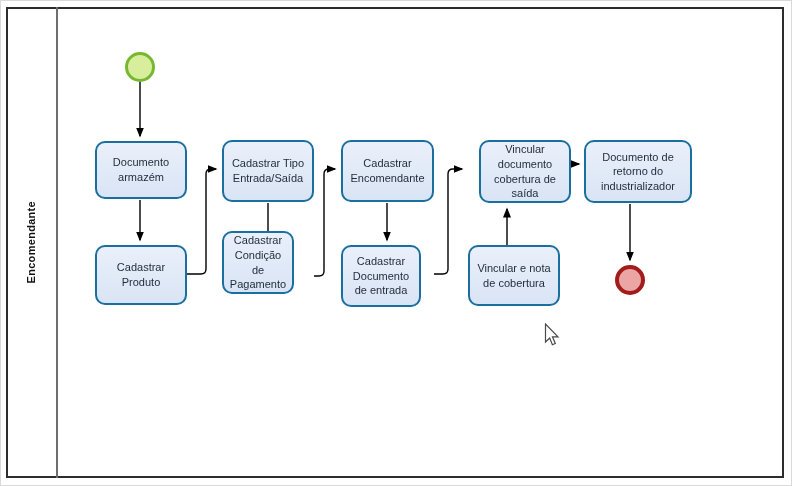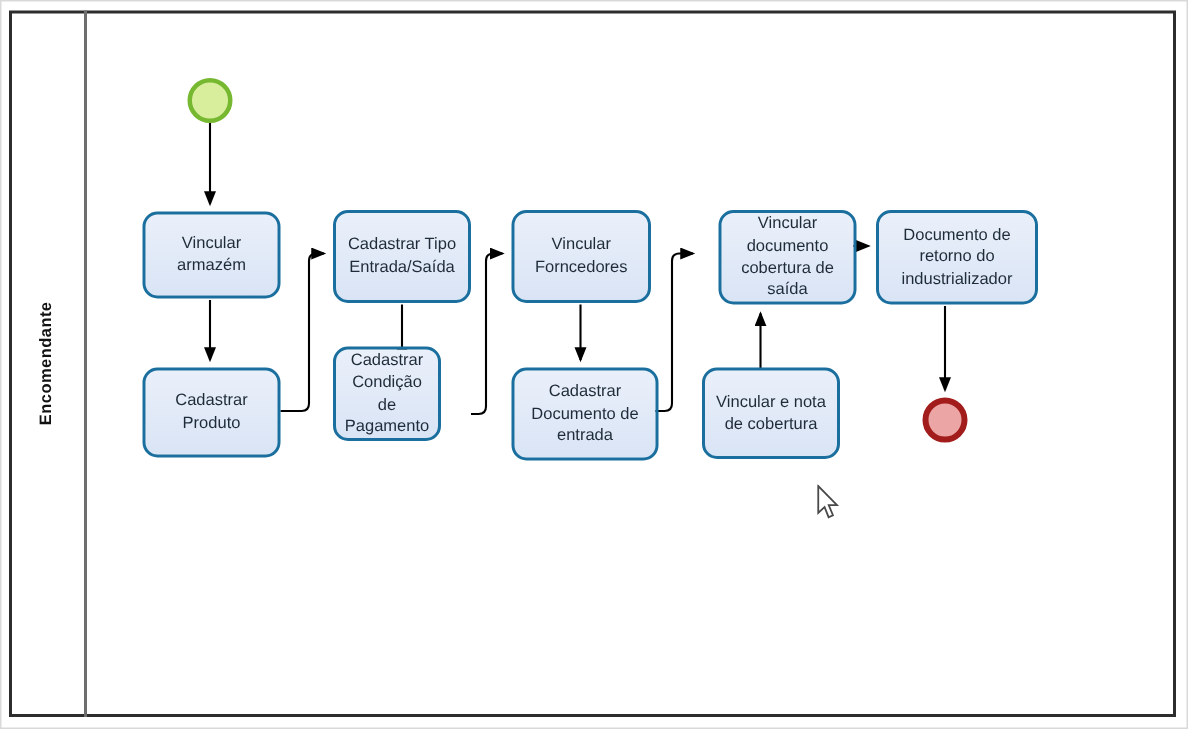--- a/index.html
+++ b/index.html
@@ -31,21 +31,21 @@
     background:linear-gradient(180deg,#eaf0fa 0%,#d9e4f5 100%);
     display:flex;align-items:center;justify-content:center;
     text-align:center;font-size:11px;line-height:1.32;color:#1e2b38;
     padding:2px 4px;overflow-wrap:break-word;word-break:break-word;
   }
   .t1{left:94px;top:140px;width:92px;height:58px}
   .t2{left:94px;top:244px;width:92px;height:60px}
   .t3{left:221px;top:139px;width:92px;height:62px}
   .t4{left:221px;top:230px;width:72px;height:63px}
   .t5{left:340px;top:139px;width:93px;height:62px}
-  .t6{left:340px;top:244px;width:98px;height:62px}
+  .t6{left:340px;top:244px;width:80px;height:62px}
   .t7{left:478px;top:139px;width:92px;height:63px}
   .t8{left:467px;top:244px;width:92px;height:61px}
   .t9{left:583px;top:139px;width:108px;height:63px}
   .event{position:absolute;border-radius:50%;box-sizing:content-box;}
   .event-start{
     left:124px;top:51px;width:24px;height:24px;
     border:3px solid #77b831;background:#d8ee9d;
   }
   .event-end{
     left:614px;top:264px;width:22px;height:22px;
@@ -79,33 +79,33 @@
   <path class="flow" d="M433,273 L442,273 Q447,273 447,268 L447,173 Q447,168 452,168 L461,168" marker-end="url(#arrow)"></path>
   <path class="flow" d="M506,245 L506,208" marker-end="url(#arrow)"></path>
   <path class="flow" d="M558,163 L578,163" marker-end="url(#arrow)"></path>
   <path class="flow" d="M629,203 L629,259" marker-end="url(#arrow)"></path>
 </svg>
 
 <div class="event event-start"></div>
 <div class="event event-end"></div>
 
 <div class="task t1">
-    <span>Vincular armazém</span>
+    <span>Documento armazém</span>
   </div>
 <div class="task t2">
     <span>Cadastrar Produto</span>
   </div>
 <div class="task t3">
     <span>Cadastrar Tipo Entrada/Saída</span>
   </div>
 <div class="task t4">
     <span>Cadastrar Condição de Pagamento</span>
   </div>
 <div class="task t5">
-    <span>Vincular Forncedores</span>
+    <span>Cadastrar Encomendante</span>
   </div>
 <div class="task t6">
     <span>Cadastrar Documento de entrada</span>
   </div>
 <div class="task t7">
     <span>Vincular documento cobertura de saída</span>
   </div>
 <div class="task t8">
     <span>Vincular e nota de cobertura</span>
   </div>

